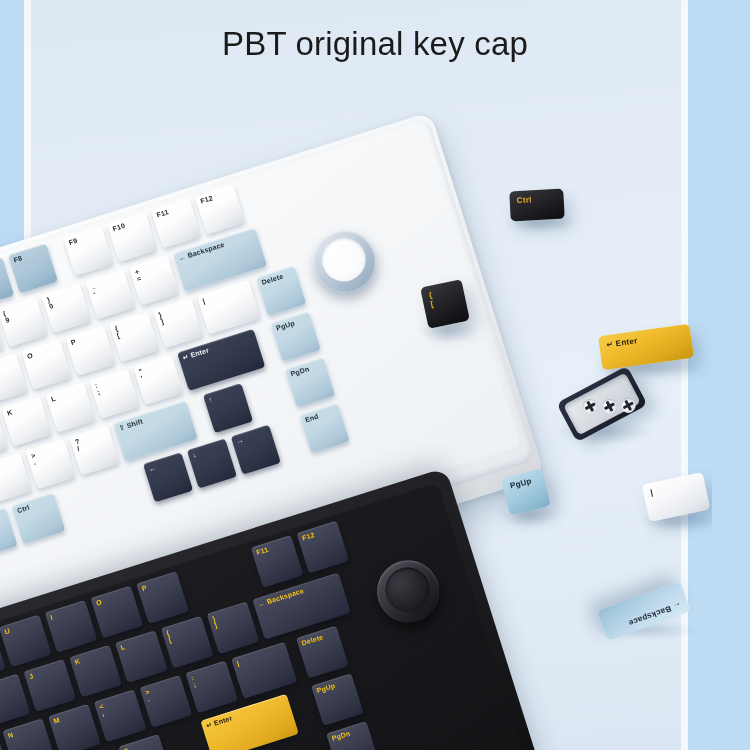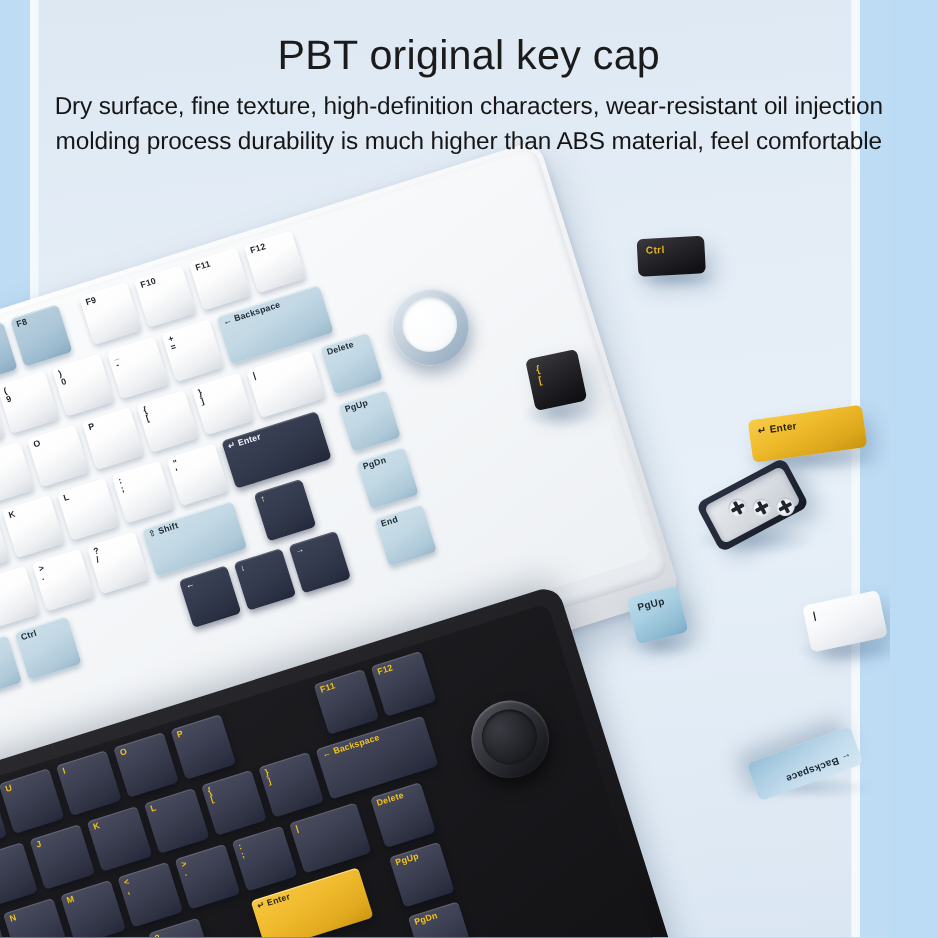--- a/index.html
+++ b/index.html
@@ -205,21 +205,20 @@
 <div id="stage">
 
   <div class="stage-main"></div>
   <div class="edge-strip left"></div>
   <div class="divider left"></div>
   <div class="edge-strip right"></div>
   <div class="divider right"></div>
 
   <div class="header">
     <h1 class="title">PBT original key cap</h1>
-    <p class="subtitle">Dry surface, fine texture, high-definition characters, wear-resistant oil injection molding process durability is much higher than ABS material, feel comfortable</p>
   </div>
 
   <div id="kb-white">
     <div class="case"></div>
     <div class="case-lip"></div>
     <div class="plate"></div>
     <div id="kb-white-keys">
         <div class="cap w-blue" style="left: 128px; top: 10px; width: 40px; height: 40px;">
           <div class="top"></div>
         </div>

